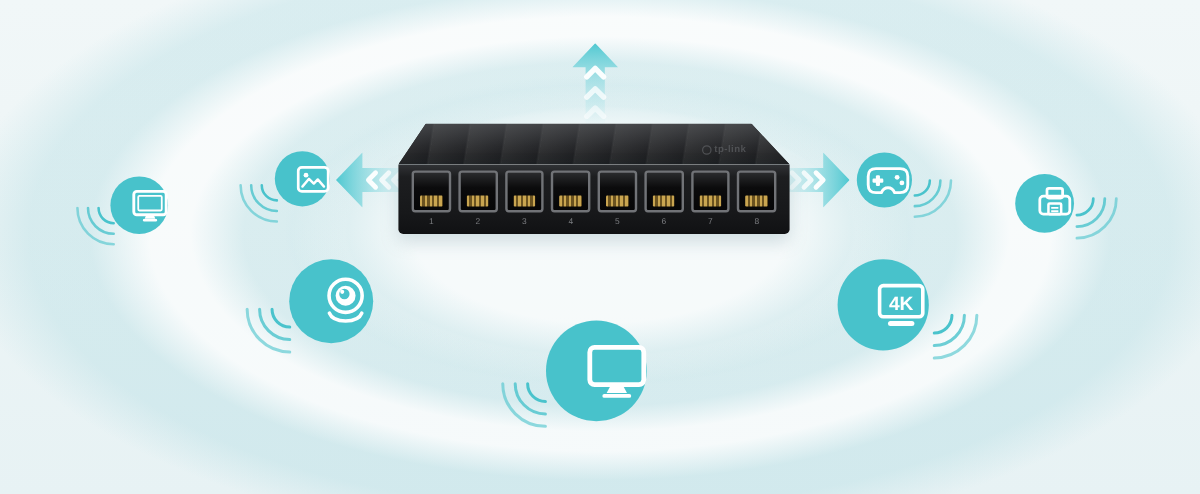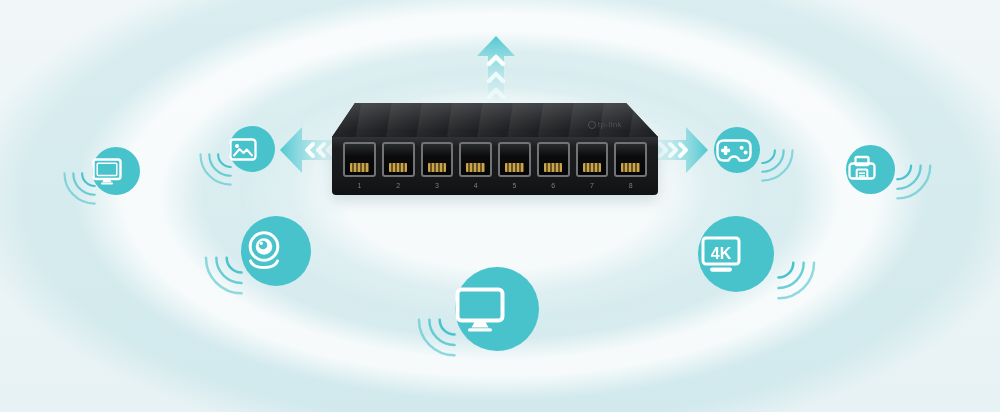--- a/index.html
+++ b/index.html
@@ -23,32 +23,33 @@
         rgba(255,255,255,0) 96%),
       radial-gradient(ellipse 300px 148px at 500px 192px,
         rgba(255,255,255,0.55) 0%,
         rgba(255,255,255,0.55) 52%,
         rgba(150,210,218,0.16) 70%,
         rgba(255,255,255,0) 88%);
   }
   
   .badge{
     position:absolute;border-radius:50%;background:#48C2CB;
-    display:flex;align-items:center;justify-content:flex-start;z-index:3;
+    display:flex;align-items:center;justify-content:flex-end;z-index:3;
   }
   .badge svg{display:block;}
   
   .switch{position:absolute;left:332px;top:103px;width:326px;height:92px;z-index:2;}
   .top-face{
     position:absolute;left:0;top:0;width:326px;height:34px;
     clip-path:polygon(23px 0,294px 0,326px 34px,0 34px);
     background:
       linear-gradient(180deg,rgba(96,98,101,0.50) 0%,rgba(58,59,61,0.15) 55%,rgba(0,0,0,0.30) 100%),
       repeating-linear-gradient(99deg,#343537 0px,#242528 28px,#3a3b3d 30px);
     background-color:#2a2b2d;
+    font-weight:bold;
   }
   .front-face{
     position:absolute;left:0;top:34px;width:326px;height:58px;
     border-radius:0 0 4px 4px;
     background:linear-gradient(180deg,#313336 0%,#1d1e20 18%,#17181a 70%,#101113 100%);
     box-shadow:0 6px 14px rgba(90,140,150,0.25);
   }
   .ports{position:absolute;left:11px;right:11px;top:5px;height:35px;display:flex;gap:6px;}
   .port{
     flex:1;position:relative;border:2px solid #717377;border-radius:3px;

